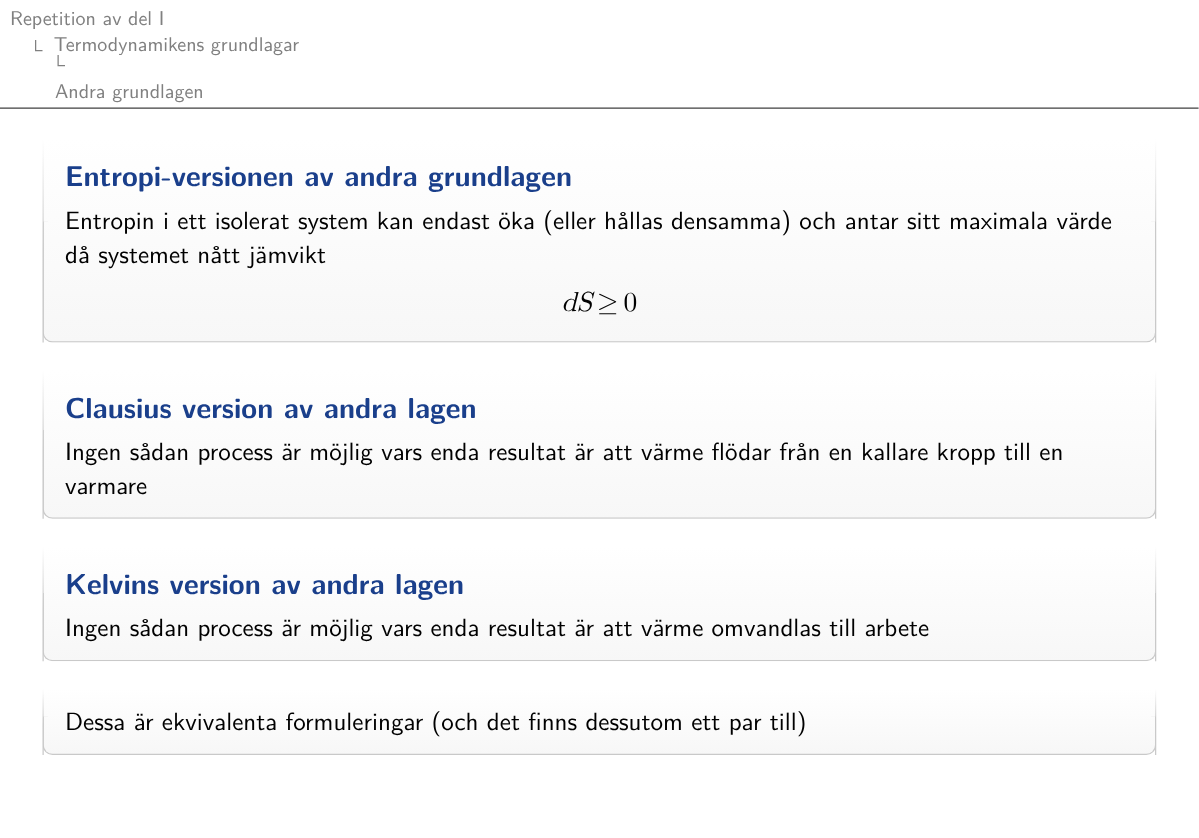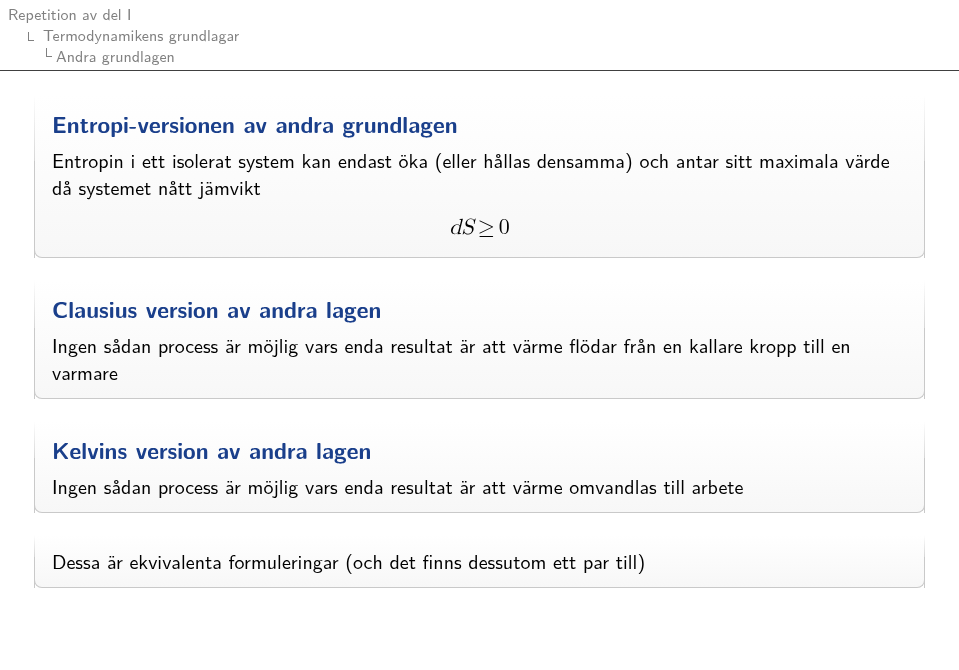--- a/index.html
+++ b/index.html
@@ -13,21 +13,21 @@
     overflow: hidden;
   }
   .breadcrumbs {
     padding: 4px 8px 2px 8px;
     font-size: 16px;
     line-height: 1.3;
     color: #808080;
   }
   .breadcrumbs .level1 { padding-left: 0; }
   .breadcrumbs .level2 { padding-left: 18px; display: flex; align-items: flex-end; gap: 9px; }
-  .breadcrumbs .level3 { padding-left: 36px; display: flex; align-items: baseline; gap: 4px; }
+  .breadcrumbs .level3 { padding-left: 36px; display: flex; align-items: baseline; gap: 4px; flex-direction: column; }
   .tree-icon {
     display: inline-block;
     width: 8px;
     height: 12px;
     position: relative;
   }
   .tree-icon::before {
     content: "";
     position: absolute;
     left: 2px; top: -2px;

